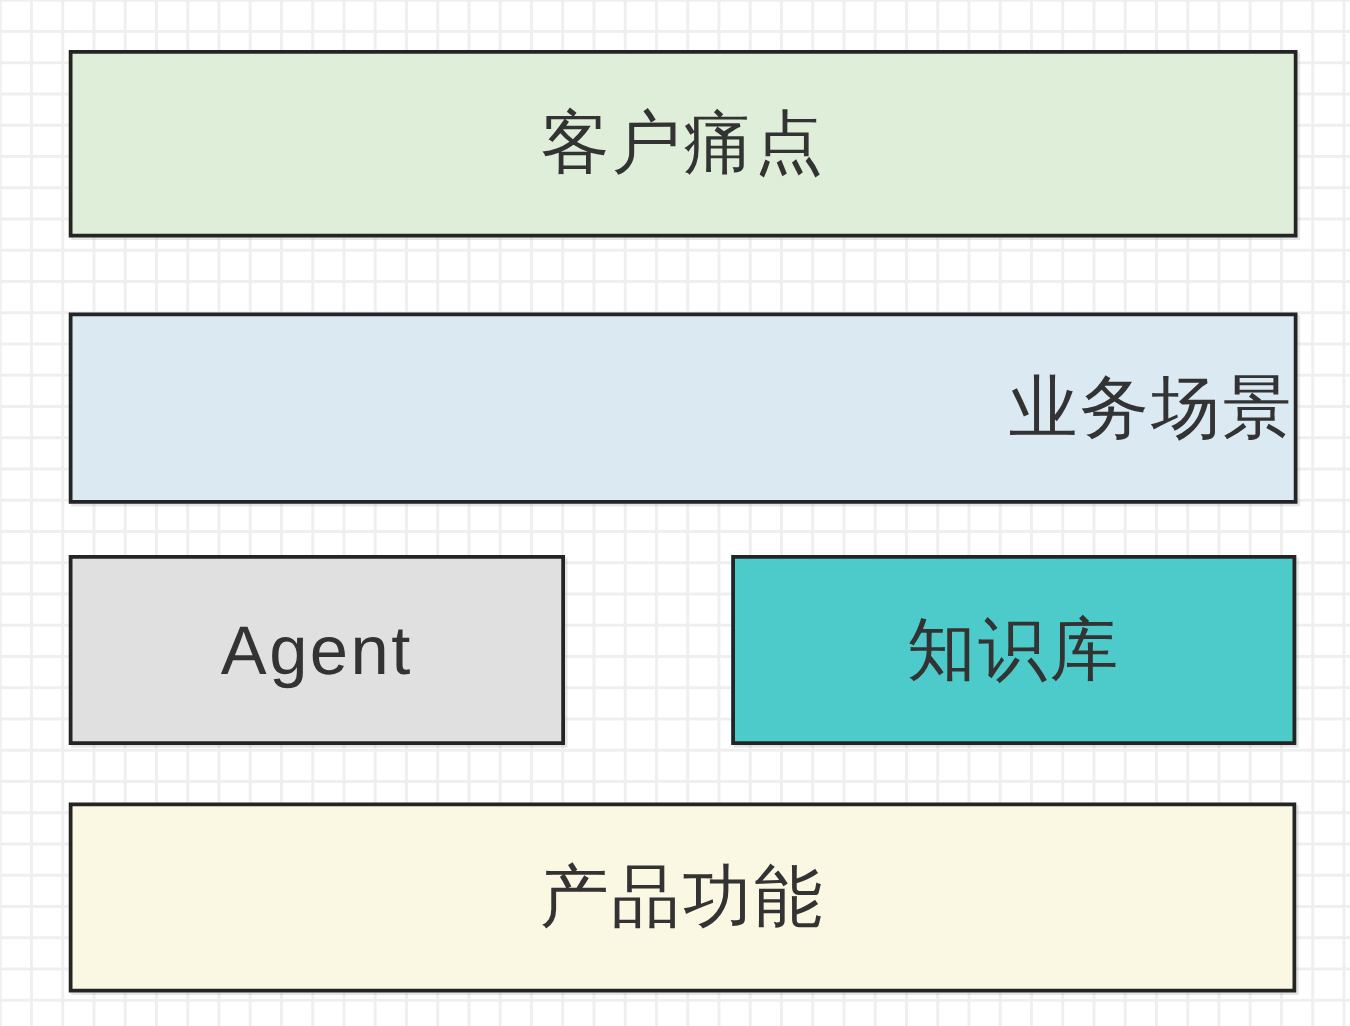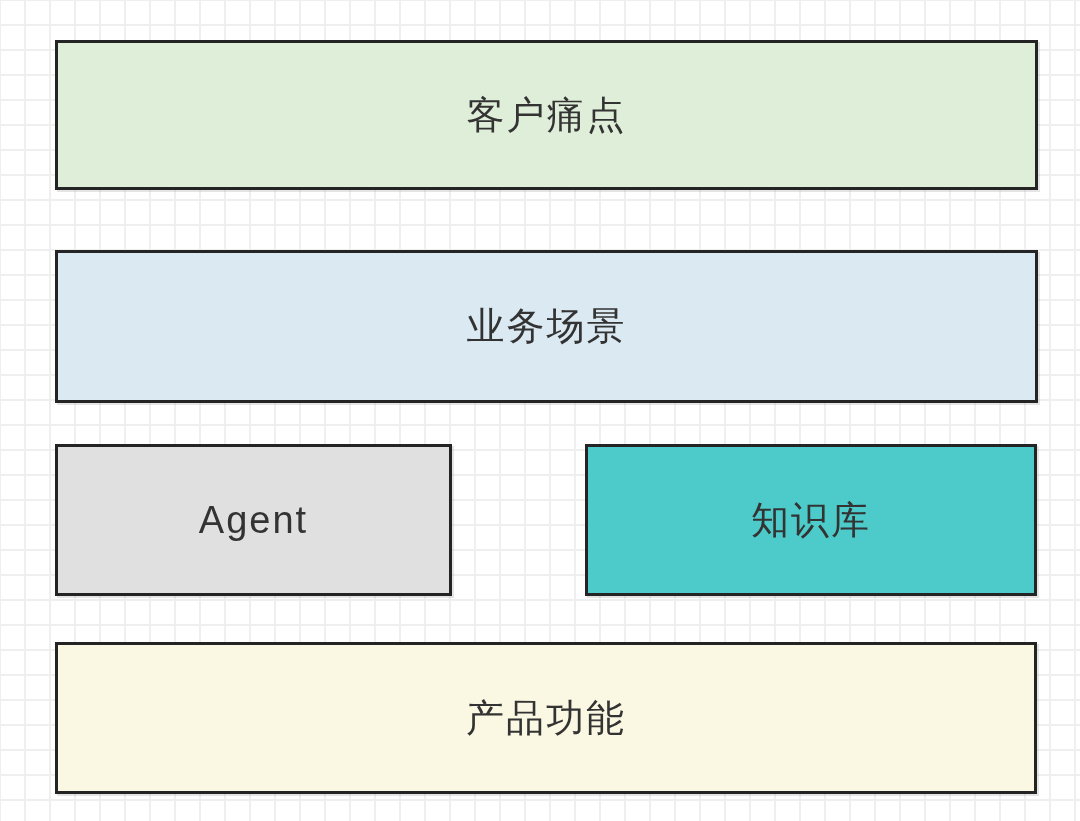--- a/index.html
+++ b/index.html
@@ -24,21 +24,21 @@
   .box {
     position: absolute;
     box-sizing: border-box;
     border: 3px solid #242424;
     display: flex;
     align-items: center;
     justify-content: center;
     box-shadow: 2px 2px 0 rgba(150,150,150,0.25);
   }
   .box-label {
-    font-size: 38px;
+    font-size: 55px;
     color: #333333;
     letter-spacing: 2px;
     white-space: nowrap;
     user-select: none;
   }
   
   #box-customer-pain    { left: 55px;  top: 40px;  width: 983px; height: 150px; }
   #box-business-scenario{ left: 55px;  top: 250px; width: 983px; height: 153px; }
   #box-agent            { left: 55px;  top: 444px; width: 397px; height: 152px; }
   #box-knowledge-base   { left: 585px; top: 444px; width: 452px; height: 152px; }
@@ -46,21 +46,21 @@
 </style>
 </head>
 <body>
 
 <div class="canvas">
 
   <div class="box" id="box-customer-pain" style="background-color: rgb(223, 238, 216);">
     <span class="box-label">客户痛点</span>
   </div>
 
-  <div class="box" id="box-business-scenario" style="background-color: rgb(219, 233, 243);">
+  <div class="box" id="box-business-scenario" style="background-color: rgb(219, 233, 243); justify-content: flex-end;">
     <span class="box-label">业务场景</span>
   </div>
 
   <div class="box" id="box-agent" style="background-color: rgb(224, 224, 224);">
     <span class="box-label">Agent</span>
   </div>
 
   <div class="box" id="box-knowledge-base" style="background-color: rgb(77, 203, 203);">
     <span class="box-label">知识库</span>
   </div>

